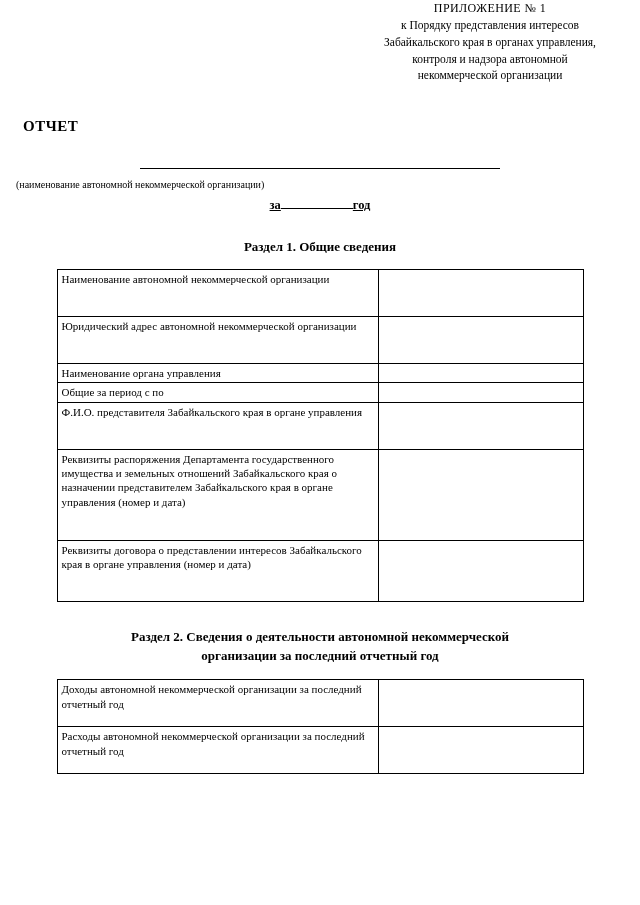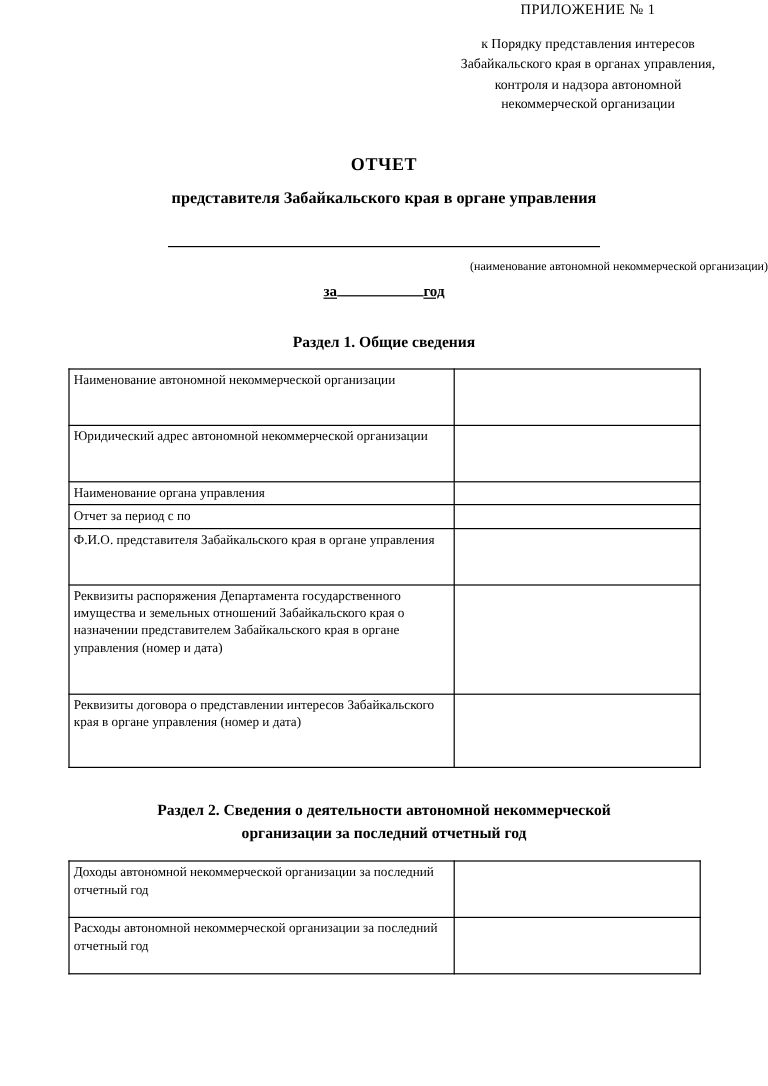--- a/index.html
+++ b/index.html
@@ -31,56 +31,57 @@
   .appendix-block {
     width: 270px;
     margin-left: 355px;
     font-size: 11.5px;
     line-height: 1.45;
   }
   .appendix-title {
     text-align: center;
     font-size: 12px;
     letter-spacing: 0.4px;
-    margin-bottom: 12px;
+    margin-bottom: 0;
   }
   .appendix-lines {
     text-align: center;
     font-size: 11.5px;
   }
   .appendix-lines div {
     white-space: nowrap;
   }
   .doc-title {
-    text-align: center;
     font-weight: bold;
     font-size: 15px;
     margin-top: 34px;
     letter-spacing: 0.5px;
+    padding-left: 23px;
   }
   .doc-subtitle {
     text-align: center;
     font-weight: bold;
     font-size: 13.5px;
     margin-top: 10px;
   }
   .rule-wrap {
     margin-top: 20px;
     text-align: center;
   }
   .rule {
     display: inline-block;
     width: 360px;
     border-bottom: 1px solid #000;
     height: 1px;
   }
   .caption {
-    text-align: right;
+    text-align: left;
     font-size: 10px;
     margin-top: 6px;
+    padding-left: 16px;
   }
   .year-line {
     text-align: center;
     font-size: 12.5px;
     font-weight: bold;
     margin-top: 6px;
     text-decoration: underline;
   }
   .year-line .blank {
     display: inline-block;
@@ -134,21 +135,20 @@
     <div class="appendix-title">ПРИЛОЖЕНИЕ № 1</div>
     <div class="appendix-lines">
       <div>к Порядку представления интересов</div>
       <div>Забайкальского края  в органах управления,</div>
       <div>контроля и надзора автономной</div>
       <div>некоммерческой организации</div>
     </div>
   </div>
 
   <div class="doc-title">ОТЧЕТ</div>
-  <div class="doc-subtitle">представителя Забайкальского края в органе управления</div>
 
   <div class="rule-wrap">
     <span class="rule"></span>
   </div>
   <div class="caption">(наименование автономной некоммерческой организации)</div>
 
   <div class="year-line">
     <span>за</span><span class="blank"></span><span>год</span>
   </div>
 
@@ -162,21 +162,21 @@
       </tr>
       <tr>
         <td class="label cell-pad-2">Юридический адрес автономной некоммерческой организации</td>
         <td class="value"></td>
       </tr>
       <tr>
         <td class="label">Наименование органа управления</td>
         <td class="value"></td>
       </tr>
       <tr>
-        <td class="label">Отчет за период с                         по</td>
+        <td class="label">Общие за период с                         по</td>
         <td class="value"></td>
       </tr>
       <tr>
         <td class="label cell-pad-2">Ф.И.О. представителя Забайкальского края в органе управления</td>
         <td class="value"></td>
       </tr>
       <tr>
         <td class="label cell-pad-3">Реквизиты распоряжения Департамента государственного имущества и земельных отношений Забайкальского края о назначении представителем Забайкальского края в органе управления (номер и дата)</td>
         <td class="value"></td>
       </tr>

